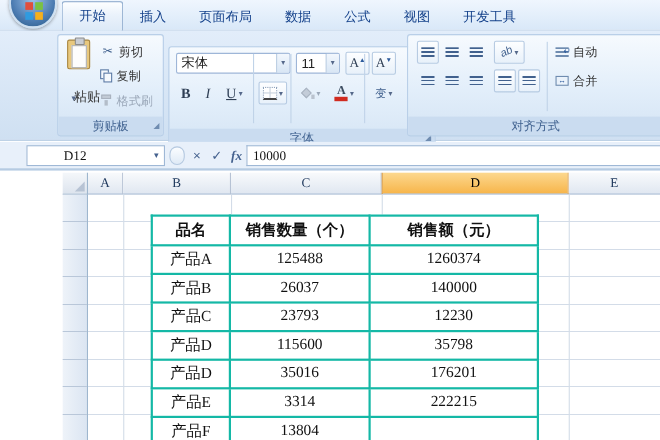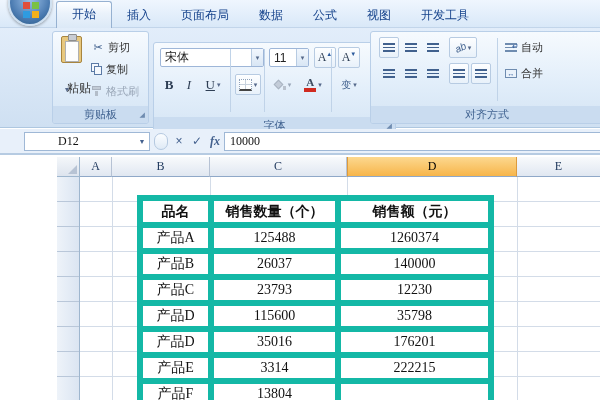--- a/index.html
+++ b/index.html
@@ -132,21 +132,21 @@
   .rowhdr .seps { position:absolute; inset:0;
     background:repeating-linear-gradient(to bottom, transparent 0 24px, #b9c7d9 24px 25px); }
   .cellsbg { position:absolute; left:80px; top:20px; width:520px; height:223px; background:#fff; }
   .cellsbg .hlines { position:absolute; inset:0;
     background:repeating-linear-gradient(to bottom, transparent 0 24px, #d3dce8 24px 25px); }
   .vline { position:absolute; top:20px; height:223px; width:1px; background:#d3dce8; }
 
   
   .sheet-table { position:absolute; left:137px; top:38px; border-collapse:collapse; background:#fff;
     font-family:"Liberation Serif","DejaVu Serif",serif; }
-  .sheet-table td { border:6px solid #14b8a6; text-align:center; font-size:14px; color:#111;
+  .sheet-table td { border:2px solid #14b8a6; text-align:center; font-size:14px; color:#111;
     height:26px; padding:0; }
   .sheet-table tr.hd td { font-weight:bold; height:27px; }
   .c0 { width:71px; } .c1 { width:127px; } .c2 { width:153px; }
 </style>
 </head>
 <body>
 
 <div id="app">
 
   <div class="tabrow">

